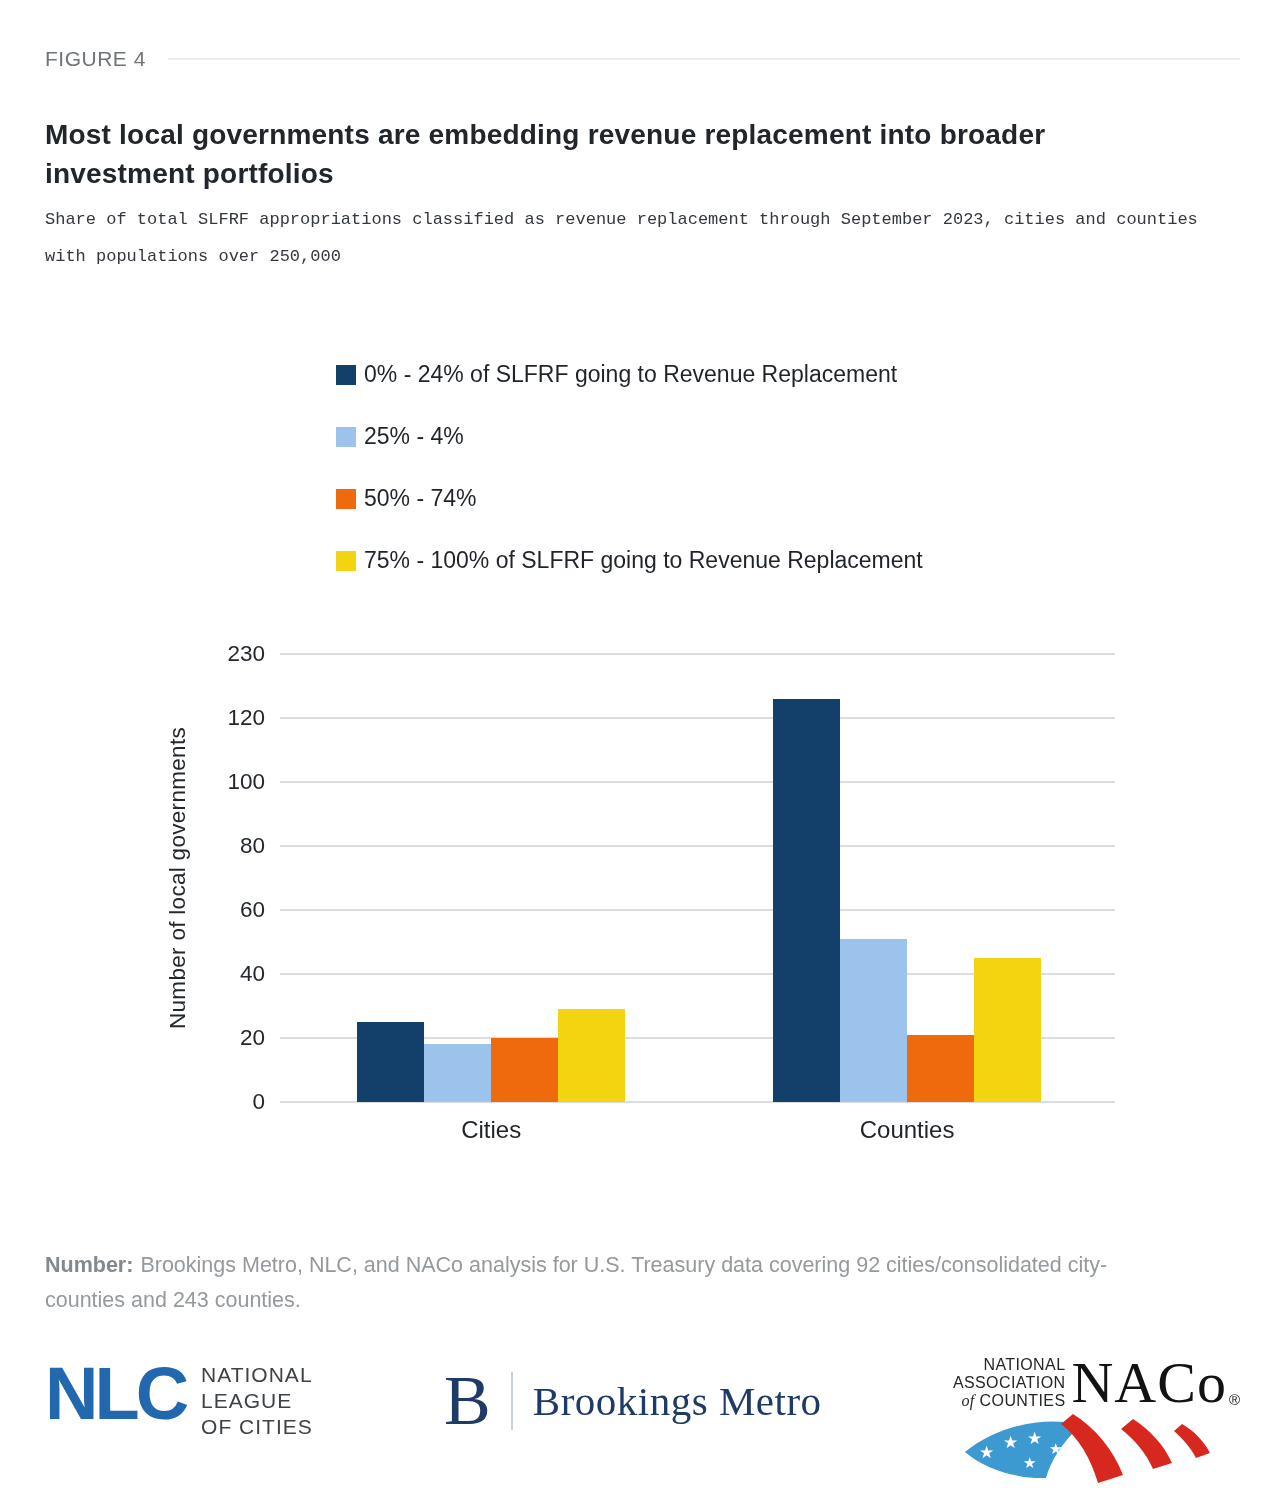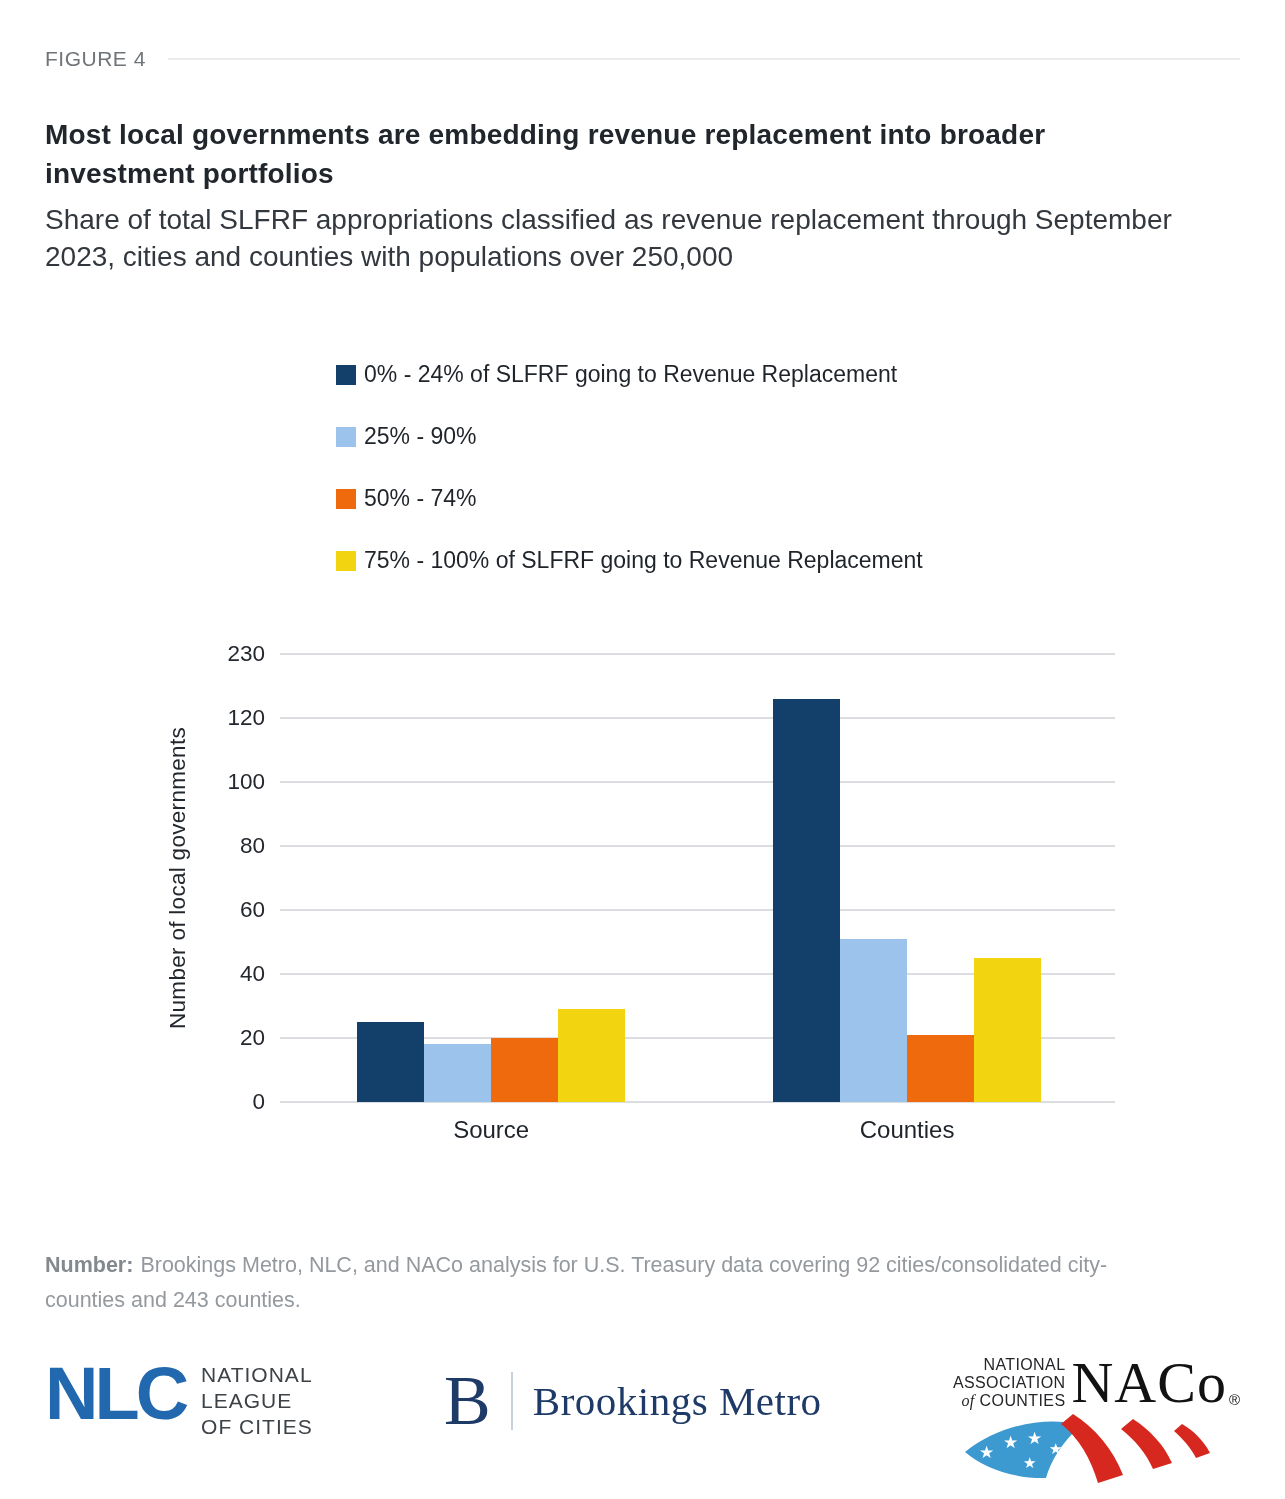--- a/index.html
+++ b/index.html
@@ -6,21 +6,21 @@
   body { font-family: "Liberation Sans", sans-serif; }
   .page { width: 1285px; height: 1499px; background: #ffffff; overflow: hidden; box-sizing: border-box; padding: 0 45px; }
 
   
   .figure-row { display: flex; align-items: center; padding-top: 47px; }
   .figure-label { font-size: 21px; color: #6F7478; letter-spacing: 0.5px; white-space: nowrap; }
   .figure-rule { flex: 1; height: 2px; background: #ECEDEF; margin-left: 22px; }
 
   
   .title { margin: 44px 0 0 0; font-size: 28px; line-height: 39px; font-weight: 700; color: #21262C; max-width: 1150px; letter-spacing: 0.2px; }
-  .subtitle { margin: 8px 0 0 0; font-size: 28px; line-height: 37px; color: #33383E; max-width: 1180px; font-weight: 400; }
+  .subtitle { margin: 8px 0 0 0; font-size: 17px; line-height: 37px; color: #33383E; max-width: 1180px; font-weight: 400; font-family: Liberation Mono, monospace; }
 
   
   .legend { margin: 86px 0 0 291px; }
   .legend-item { display: flex; align-items: center; margin-bottom: 35px; }
   .legend-item:last-child { margin-bottom: 0; }
   .swatch { width: 20px; height: 20px; margin-right: 8px; flex: 0 0 auto; }
   .legend-label { font-size: 23px; color: #1F242A; }
 
   
   .chart-row { position: relative; margin-top: 80px; margin-right: 125px; padding-left: 235px; height: 448px; box-sizing: border-box; }
@@ -68,21 +68,21 @@
   <h1 class="title">Most local governments are embedding revenue replacement into broader investment portfolios</h1>
   <p class="subtitle">Share of total SLFRF appropriations classified as revenue replacement through September 2023, cities and counties with populations over 250,000</p>
 
   <div class="legend" id="legend">
       <div class="legend-item">
         <span class="swatch" style="background: rgb(18, 64, 107);"></span>
         <span class="legend-label">0% - 24% of SLFRF going to Revenue Replacement</span>
       </div>
       <div class="legend-item">
         <span class="swatch" style="background: rgb(156, 195, 235);"></span>
-        <span class="legend-label">25% - 90%</span>
+        <span class="legend-label">25% - 4%</span>
       </div>
       <div class="legend-item">
         <span class="swatch" style="background: rgb(238, 106, 13);"></span>
         <span class="legend-label">50% - 74%</span>
       </div>
       <div class="legend-item">
         <span class="swatch" style="background: rgb(243, 212, 17);"></span>
         <span class="legend-label">75% - 100% of SLFRF going to Revenue Replacement</span>
       </div>
     </div>
@@ -114,21 +114,21 @@
   <div class="ytick" style="bottom: 0%;">0</div>
       <div class="ytick" style="bottom: 14.2857%;">20</div>
       <div class="ytick" style="bottom: 28.5714%;">40</div>
       <div class="ytick" style="bottom: 42.8571%;">60</div>
       <div class="ytick" style="bottom: 57.1429%;">80</div>
       <div class="ytick" style="bottom: 71.4286%;">100</div>
       <div class="ytick" style="bottom: 85.7143%;">120</div>
       <div class="ytick" style="bottom: 100%;">230</div>
     </div>
   <div class="xlabels" id="xlabels">
-      <div class="xlabel" style="left: 9.24%; width: 32.1%;">Source</div>
+      <div class="xlabel" style="left: 9.24%; width: 32.1%;">Cities</div>
       <div class="xlabel" style="left: 59.05%; width: 32.1%;">Counties</div>
     </div>
 
   <p class="source">
     <span class="source-label">Number:</span><span>Brookings Metro, NLC, and NACo analysis for U.S. Treasury data covering 92 cities/consolidated city-counties and 243 counties.</span>
   </p>
 
   <div class="logos">
 
     <div class="nlc">

